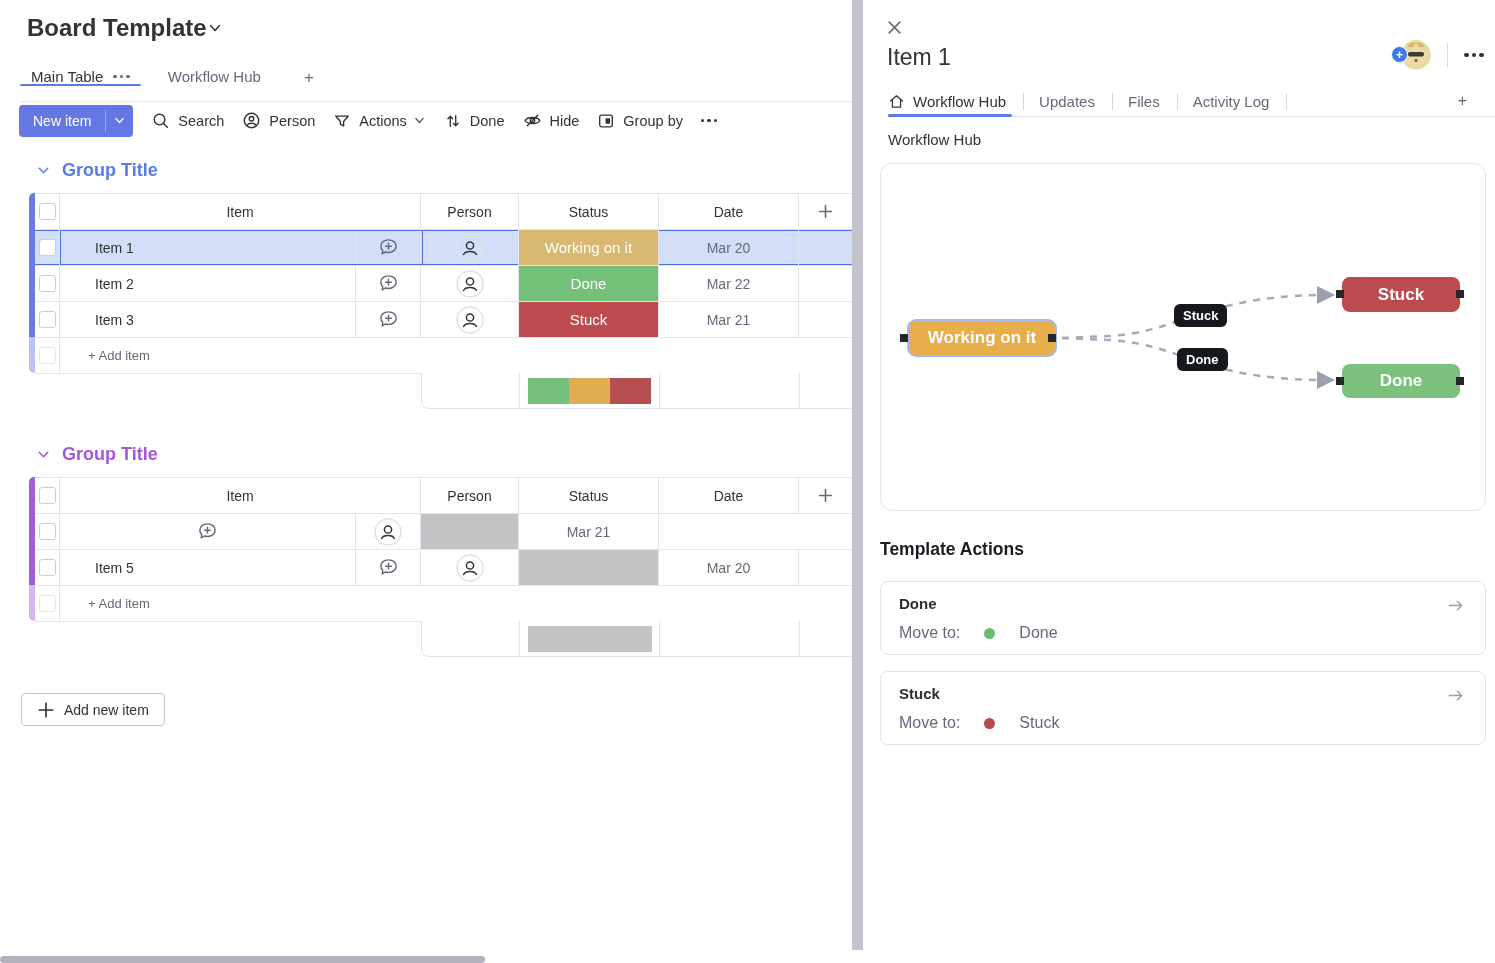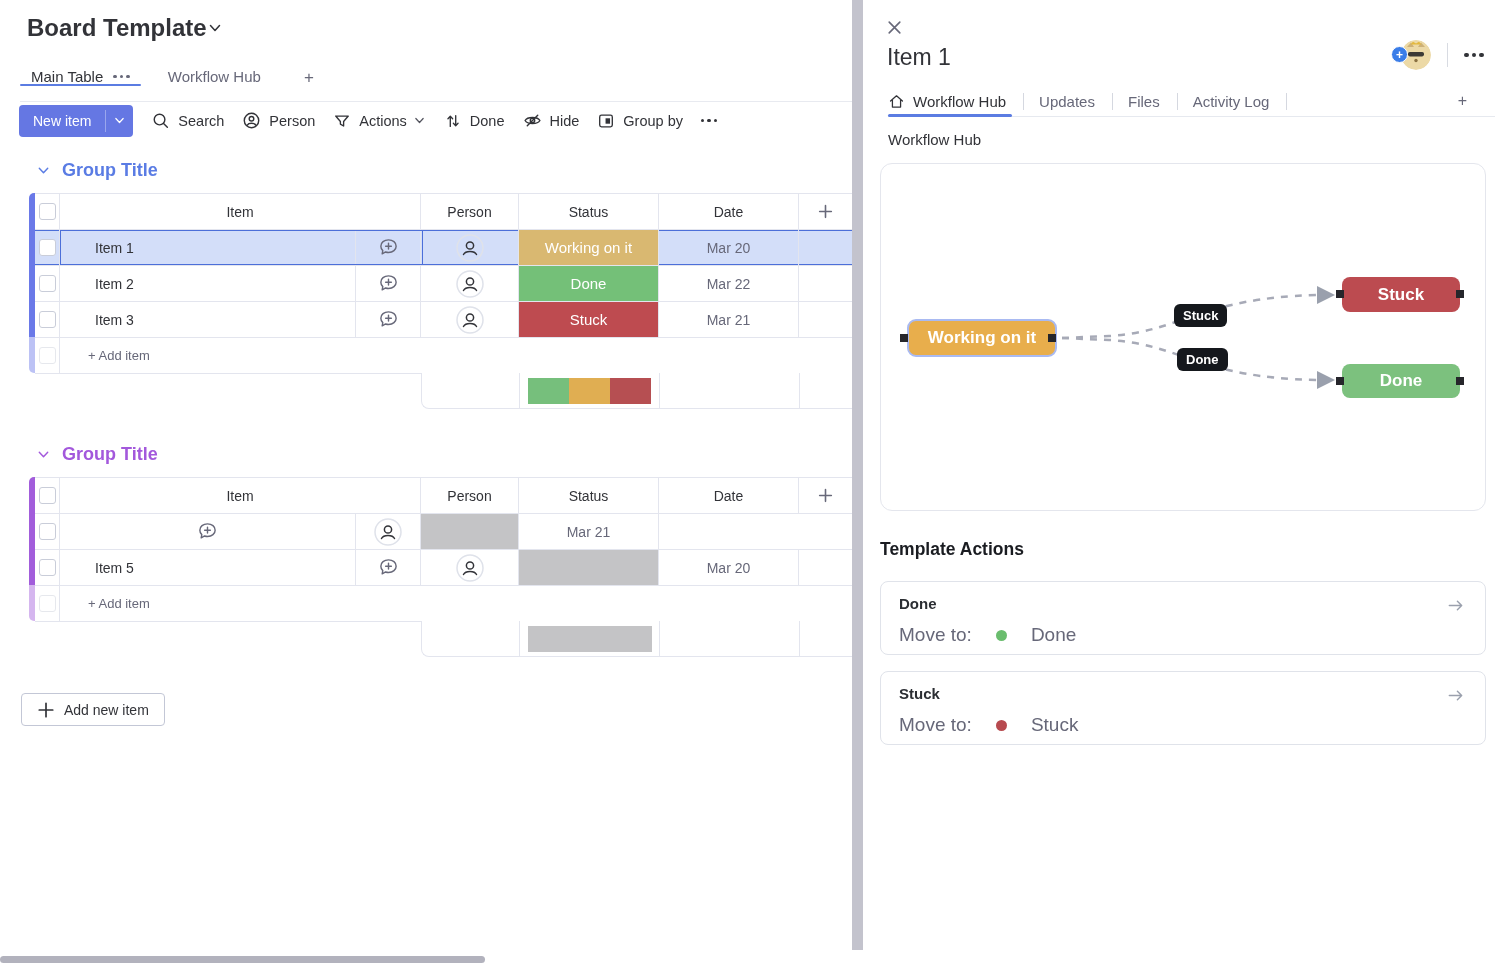--- a/index.html
+++ b/index.html
@@ -87,21 +87,21 @@
   .node-stuck{left:461px;top:113px;width:118px;height:35px;border-radius:8px;font-size:17px}
   .node-done{left:461px;top:200px;width:118px;height:34px;border-radius:8px;font-size:17px}
   .edge-pill{position:absolute;height:23px;line-height:23px;padding:0 9px;border-radius:6px;color:#fff;font-size:13px;font-weight:700;z-index:3}
   .handle{position:absolute;width:8px;height:8px;background:#26262b;z-index:4}
   .wf-svg{position:absolute;left:0;top:0;z-index:1}
 
   .actions-title{position:absolute;left:17px;top:539px;font-size:17.5px;font-weight:600;color:#1a1c21}
   .action-card{position:absolute;left:17px;width:606px;height:74px;border:1px solid #e0e3ea;border-radius:8px;background:#fff;cursor:pointer}
   .action-name{position:absolute;left:18px;top:13px;font-size:15px;font-weight:600;color:#2b2e33}
   .action-arrow{position:absolute;right:20px;top:14px;color:#9aa0ad}
-  .moveto{position:absolute;left:18px;top:42px;display:flex;align-items:center;gap:24px;font-size:19px;color:#676879}
+  .moveto{position:absolute;left:18px;top:42px;display:flex;align-items:center;gap:24px;font-size:16px;color:#676879}
   .dot{width:11px;height:11px;border-radius:50%}
 </style>
 </head>
 <body>
 
 <div class="screen">
 
   <section class="left-panel">
 
     <div class="board-title-row">

